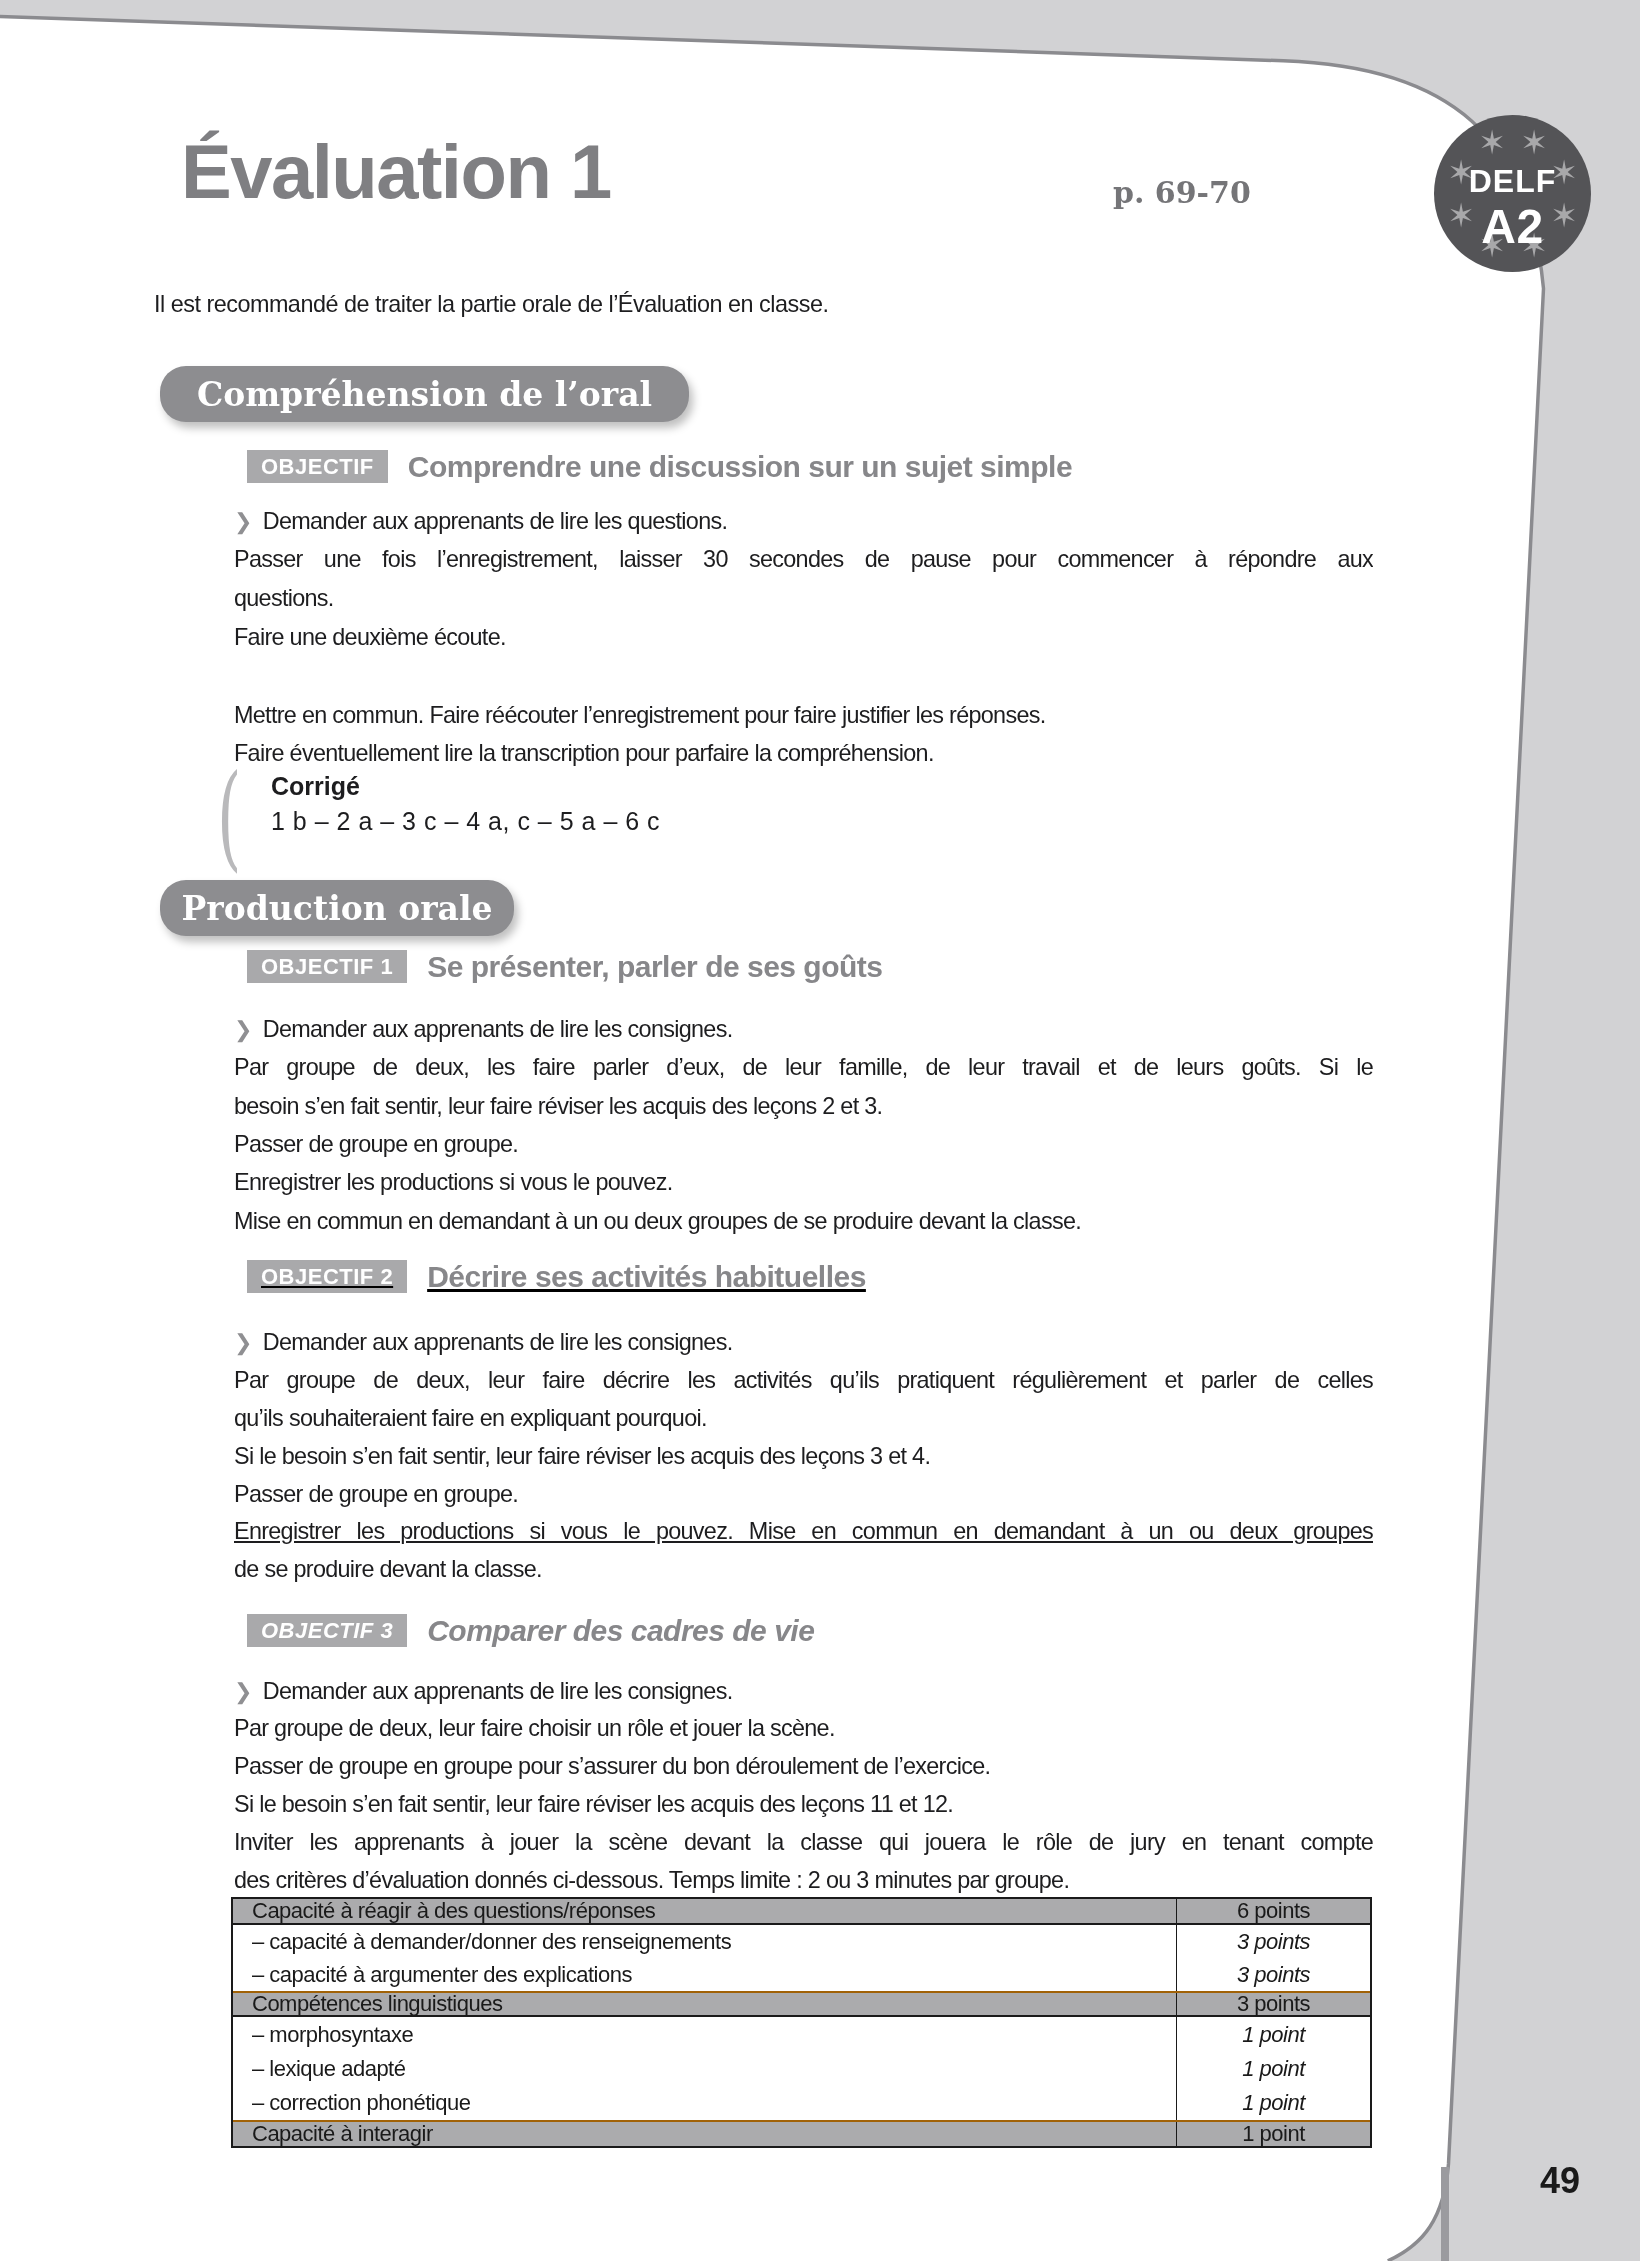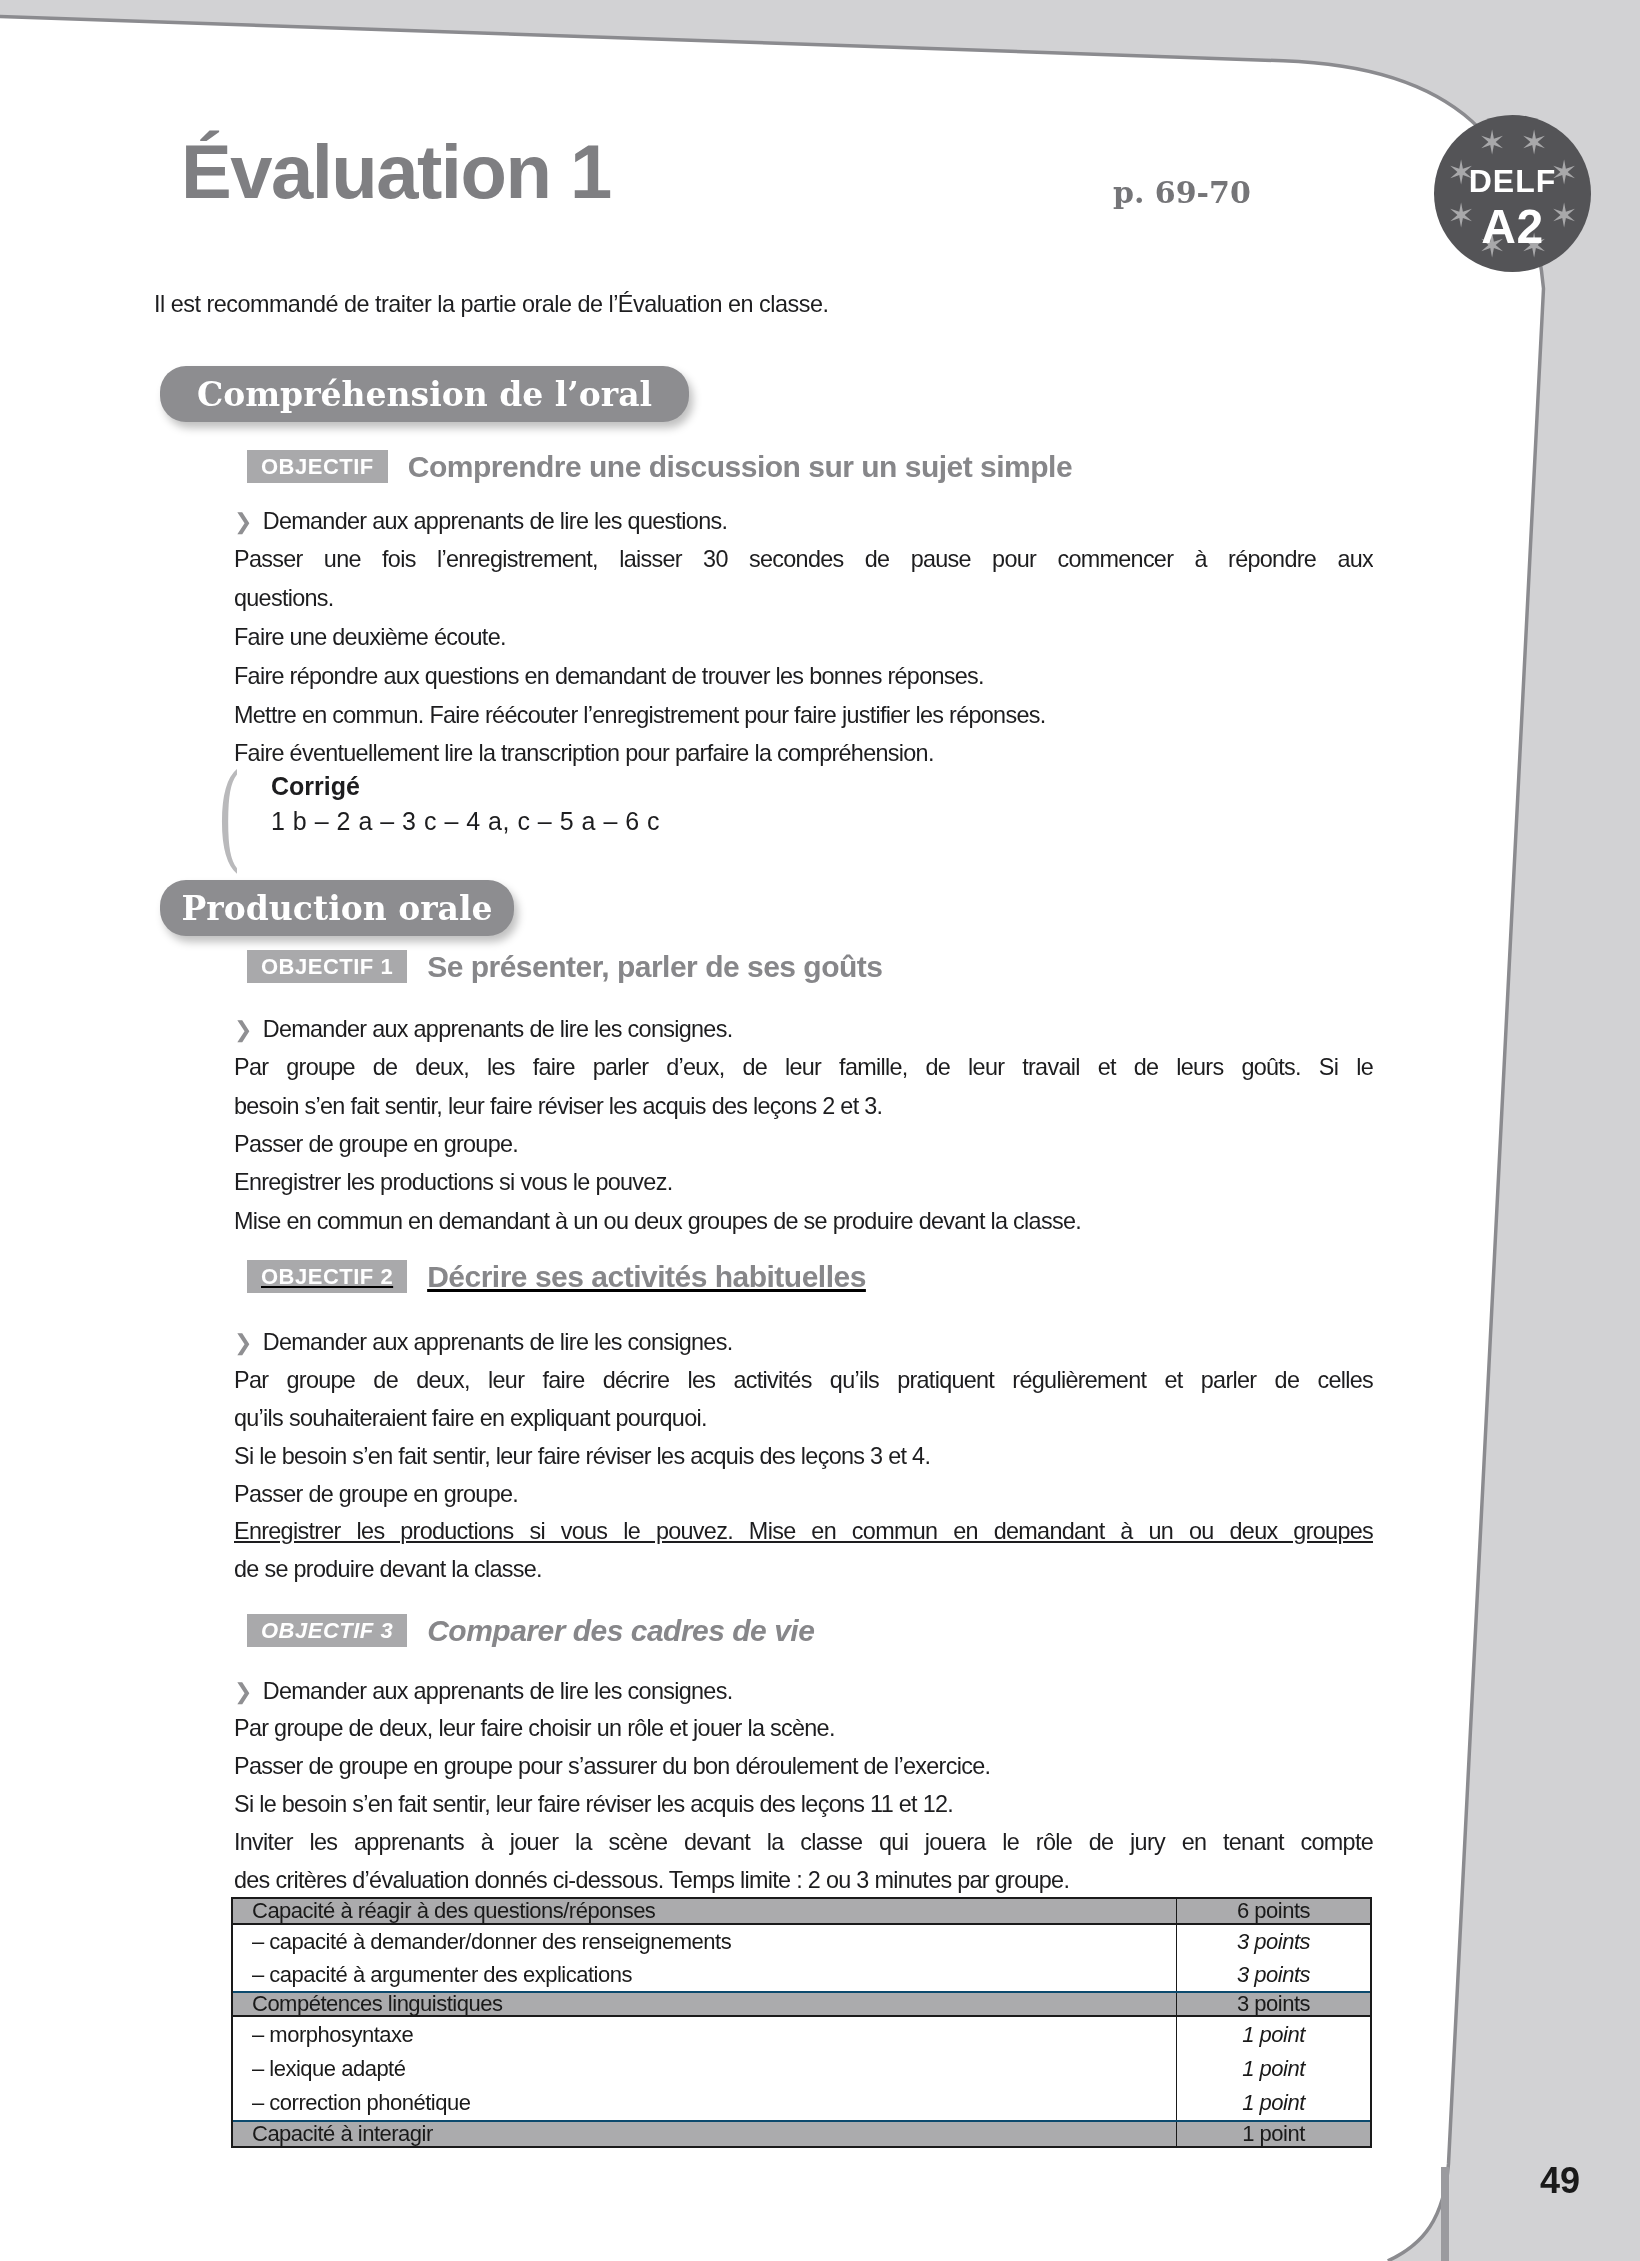--- a/index.html
+++ b/index.html
@@ -29,21 +29,21 @@
   .line{position:absolute;left:234px;width:1139px;font-size:23.4px;color:#1d1d1f;letter-spacing:-0.7px;line-height:39px;white-space:nowrap;}
   .line.j{white-space:normal;text-align:justify;text-align-last:justify;overflow:hidden;max-height:39px;}
   .arrowline .arr{color:#8f8f92;font-size:22px;margin-right:11px;}
 
   .corrige-bracket{left:217px;top:760px;font-size:114px;color:#b9b9bb;font-family:"DejaVu Serif",serif;transform:scaleX(0.55);transform-origin:left top;line-height:1;}
   .corrige-label{left:271px;top:772px;font-size:25px;font-weight:700;color:#1d1d1f;white-space:nowrap;}
   .corrige-answers{left:271px;top:807px;font-size:25px;color:#1d1d1f;letter-spacing:0.5px;white-space:nowrap;}
 
   .ev-table{left:231px;top:1897px;width:1141px;height:251px;border:2.5px solid #1a1a1a;box-sizing:border-box;display:flex;flex-direction:column;background:#ffffff;}
   .t-row{display:flex;box-sizing:border-box;}
-  .t-gray{background:#ababad;height:26px;border-top:2px solid #0c4a6e;border-bottom:2px solid #1a1a1a;}
+  .t-gray{background:#ababad;height:26px;border-top:2px solid #a16207;border-bottom:2px solid #1a1a1a;}
   .t-gray:first-child{border-top:none;}
   .t-gray:last-child{border-bottom:none;}
   .t-white-group{display:flex;flex-direction:column;}
   .t-wg1{height:68px;}
   .t-wg2{height:105px;}
   .t-sub{flex:1;}
   .t-label{width:944px;box-sizing:border-box;border-right:1.5px solid #1a1a1a;display:flex;align-items:center;padding-left:19px;font-size:22px;color:#1a1a1a;letter-spacing:-0.5px;white-space:nowrap;overflow:hidden;}
   .t-points{flex:1;display:flex;align-items:center;justify-content:center;font-size:22px;color:#1a1a1a;letter-spacing:-0.5px;}
   .t-points.it{font-style:italic;}
 
@@ -82,21 +82,20 @@
 
   <div class="abs objrow" style="top:450px;">
     <span class="objbadge">OBJECTIF</span>
     <span class="objtitle">Comprendre une discussion sur un sujet simple</span>
   </div>
 
   <div class="line arrowline" style="top:502px;"><span class="arr">❯</span><span>Demander aux apprenants de lire les questions.</span></div>
   <div class="line j" style="top:540px;">Passer une fois l’enregistrement, laisser 30 secondes de pause pour commencer à répondre aux</div>
   <div class="line" style="top:579px;">questions.</div>
   <div class="line" style="top:618px;">Faire une deuxième écoute.</div>
-  <div class="line" style="top:657px;">Faire répondre aux questions en demandant de trouver les bonnes réponses.</div>
   <div class="line" style="top:696px;">Mettre en commun. Faire réécouter l’enregistrement pour faire justifier les réponses.</div>
   <div class="line" style="top:734px;">Faire éventuellement lire la transcription pour parfaire la compréhension.</div>
 
   <div class="abs corrige-bracket">(</div>
   <div class="abs corrige-label">Corrigé</div>
   <div class="abs corrige-answers">1 b – 2 a – 3 c – 4 a, c – 5 a – 6 c</div>
 
   <div class="abs pill pill2">Production orale</div>
 
   <div class="abs objrow" style="top:950px;">

